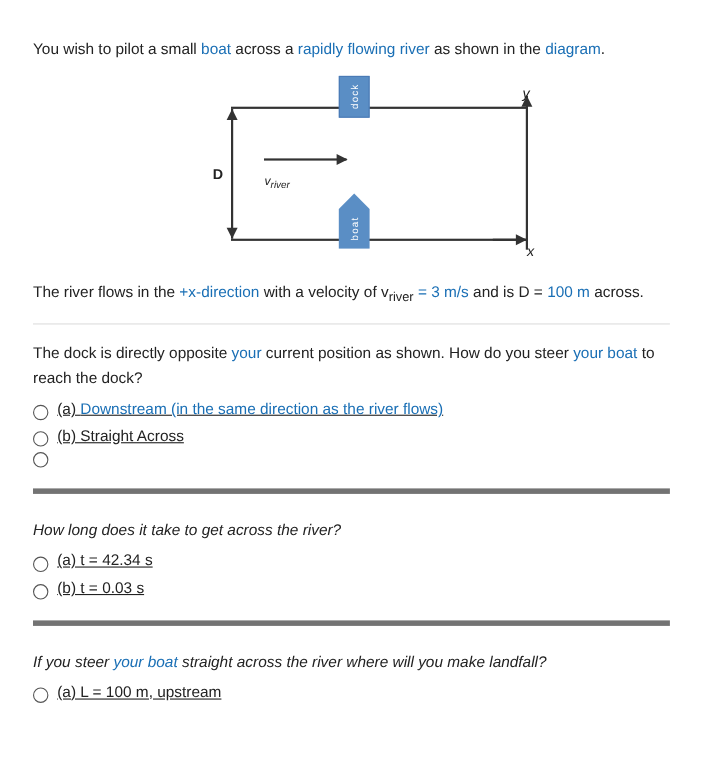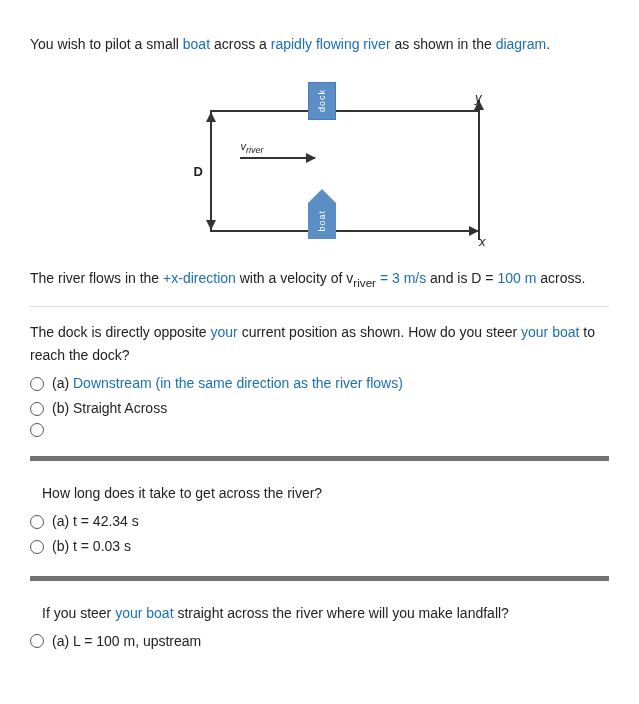--- a/index.html
+++ b/index.html
@@ -5,21 +5,21 @@
     * { box-sizing: border-box; margin: 0; padding: 0; }
     body {
       font-family: Arial, sans-serif;
       font-size: 14px;
       background: #fff;
       color: #222;
       padding: 20px 30px;
       width: 639px;
     }
     .intro-text {
-      margin-bottom: 13px;
+      margin-bottom: 0;
       line-height: 1.5;
     }
     .highlight-blue { color: #1a6fb5; }
     .diagram-container {
       display: flex;
       justify-content: center;
       margin: 10px 0 10px 0;
       position: relative;
       height: 175px;
     }
@@ -216,36 +216,38 @@
       padding: 14px 0;
       border-bottom: 5px solid #737373;
     }
     .section:last-child { border-bottom: none; }
     .section-text {
       line-height: 1.6;
       margin-bottom: 8px;
     }
     .radio-option {
       display: flex;
-      align-items: center;
+      align-items: flex-end;
       margin: 5px 0;
       gap: 8px;
+      text-decoration: underline;
     }
     .radio-circle {
       width: 14px;
       height: 14px;
       border-radius: 50%;
       border: 1.5px solid #555;
       flex-shrink: 0;
       background: white;
     }
     .option-label { line-height: 1.4; }
     .question-text {
-      margin: 8px 12px;
+      margin: 8px 0;
       line-height: 1.5;
+      font-style: italic;
     }
   </style>
 </head>
 <body>
 
 <div class="section" style="border-bottom:none; padding-bottom:4px;">
   <p class="intro-text">
     You wish to pilot a small <span class="highlight-blue">boat</span> across a <span class="highlight-blue">rapidly flowing river</span> as shown in the <span class="highlight-blue">diagram</span>.
   </p>
 </div>
@@ -256,21 +258,21 @@
     <div class="top-line"></div>
 
     <div class="bottom-line"></div>
 
     <div class="d-arrow"></div>
     <div class="d-label">D</div>
 
     <div class="v-river-arrow">
       <div class="v-river-line"></div>
     </div>
-    <div class="v-river-label" style="font-size:11px;">
+    <div class="v-river-label" style="font-size:11px;margin-top:32px;">
       v<sub style="font-size:9px;">river</sub>
     </div>
 
     <div class="y-axis"></div>
     <div class="y-label" style="position:absolute; right:8px; top:8px; font-style:italic; font-size:13px;">y</div>
 
     <div class="x-arrow"></div>
     <div style="position:absolute; right:4px; top:152px; font-style:italic; font-size:13px;">x</div>
 
     <div class="dock-rect">

